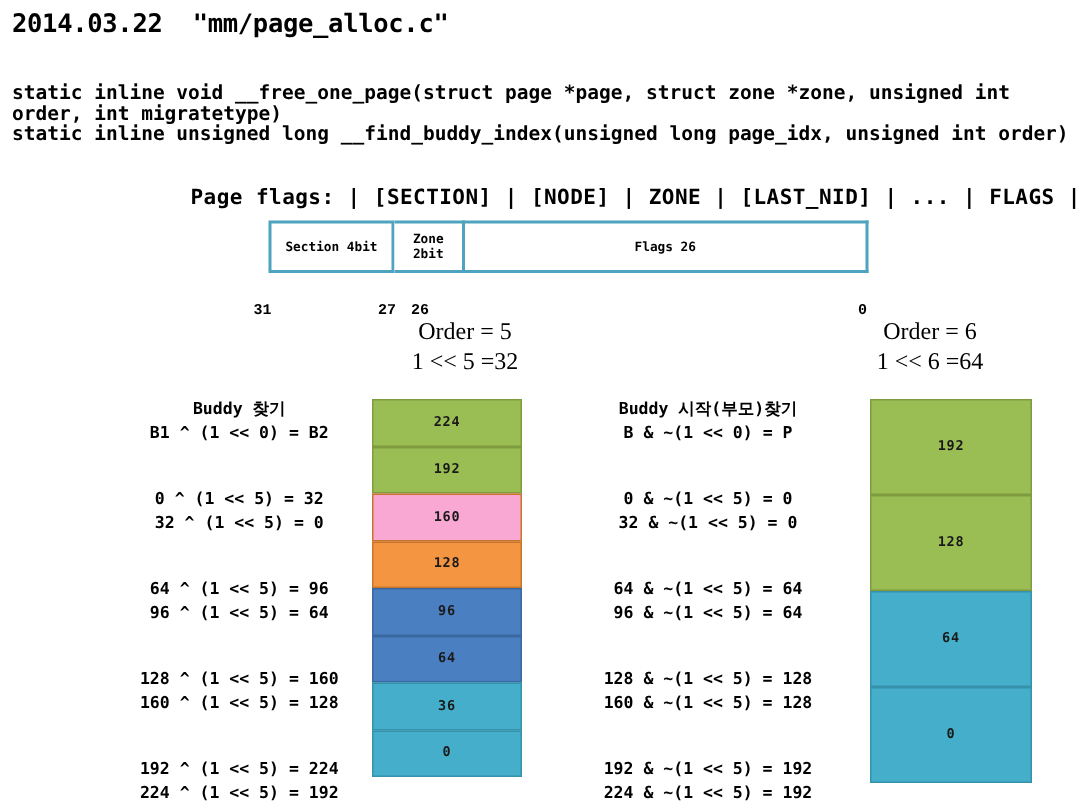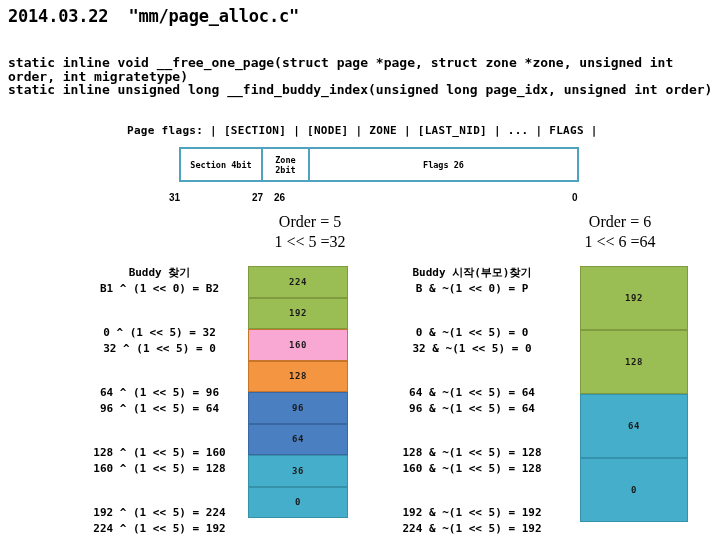--- a/index.html
+++ b/index.html
@@ -48,21 +48,21 @@
     white-space: pre-wrap;
     word-break: break-word;
   }
 
   
   #page-flags-line {
     position: absolute;
     left: 127px;
     top: 124px;
     font-family: "DejaVu Sans Mono", monospace;
-    font-size: 11px;
+    font-size: 14px;
     font-weight: bold;
     white-space: pre;
     letter-spacing: 0.3px;
   }
 
   
   #bitfield {
     position: absolute;
     left: 179px;
     top: 147px;
@@ -86,24 +86,24 @@
     background: #ffffff;
     white-space: pre-line;
   }
   #bf-section { width: 84px; }
   #bf-zone    { width: 47px; border-left: none; }
   #bf-flags   { flex: 1; border-left: none; }
 
   
   .bit-label {
     position: absolute;
-    font-family: Liberation Sans, sans-serif;
+    font-family: Liberation Mono, monospace;
     font-size: 10px;
     font-weight: bold;
-    top: 192px;
+    top: 202px;
   }
   #bit-31 { left: 169px; }
   #bit-27 { left: 252px; }
   #bit-26 { left: 274px; }
   #bit-0  { left: 572px; }
 
   
   .order-head {
     position: absolute;
     font-family: Liberation Serif, serif;

